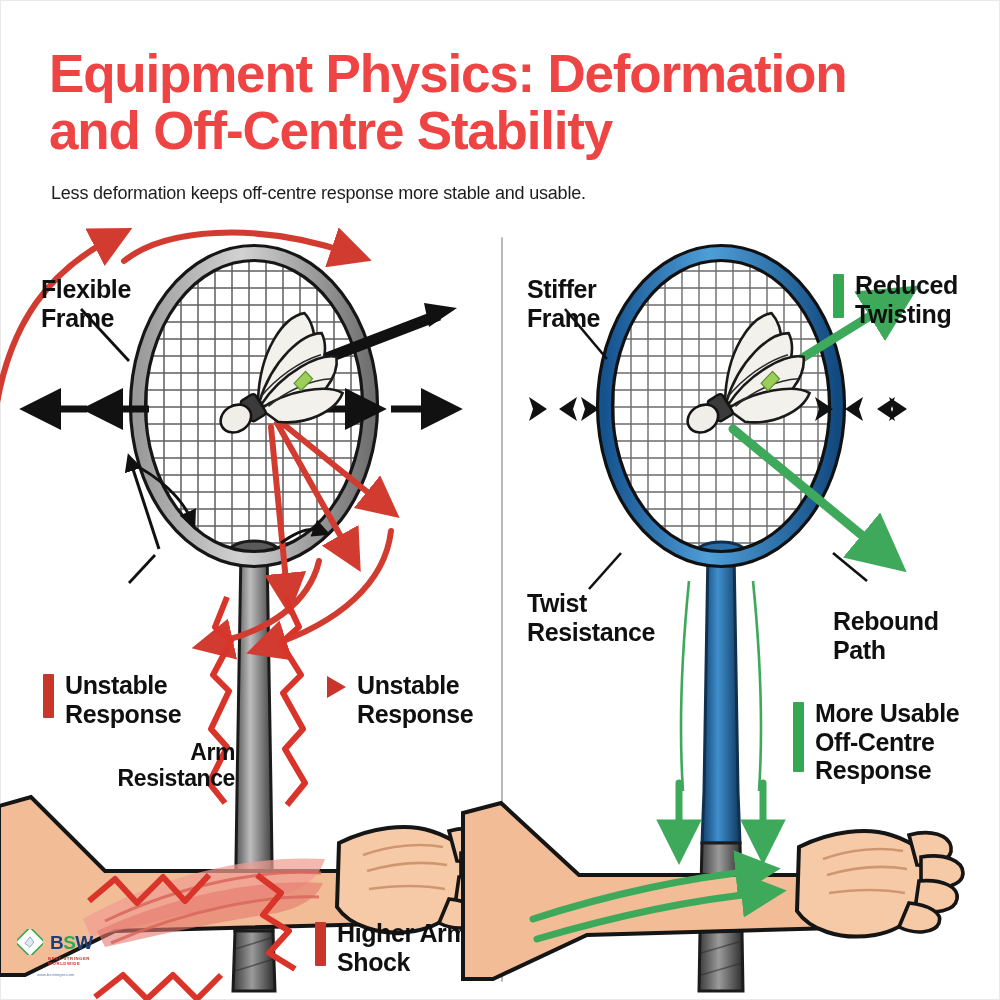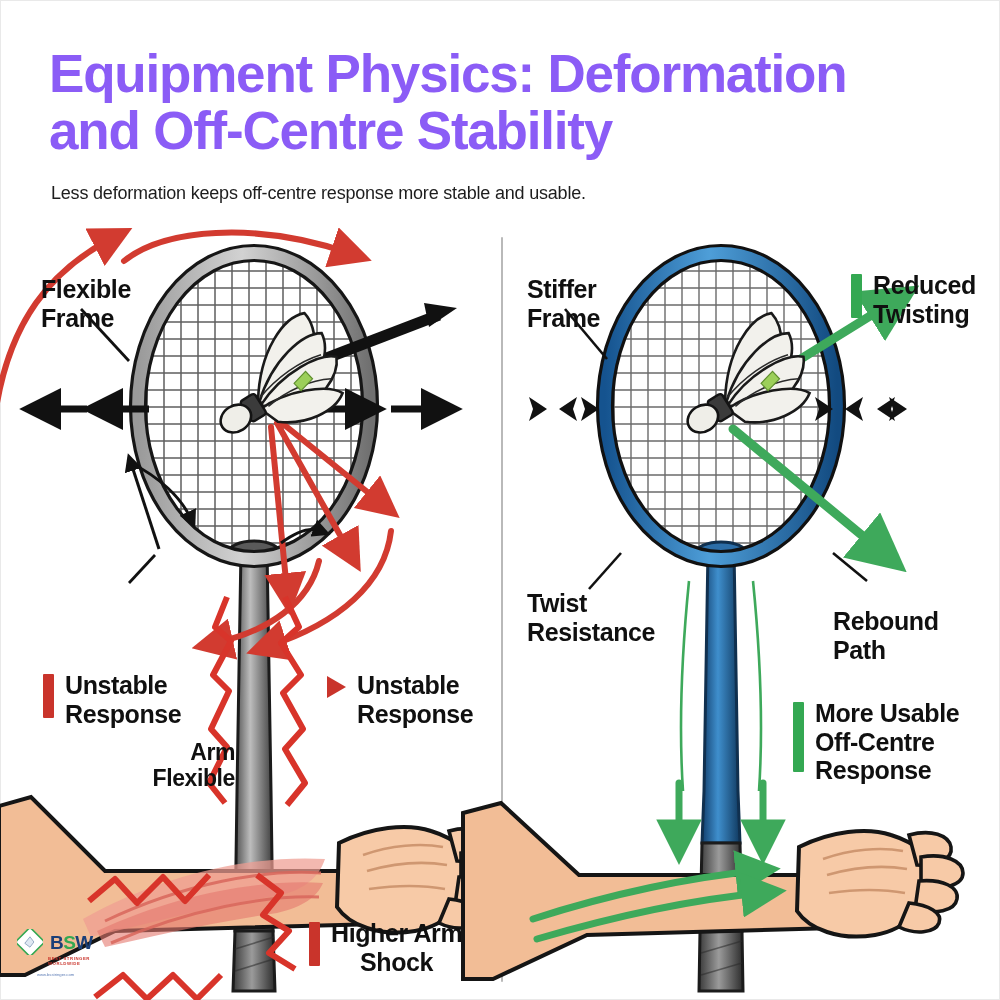--- a/index.html
+++ b/index.html
@@ -4,21 +4,21 @@
 <style>
   html,body{margin:0;padding:0;background:#ffffff;}
   body{width:1000px;height:1000px;overflow:hidden;
        font-family:"Liberation Sans","DejaVu Sans",sans-serif;}
   #canvas{position:relative;width:1000px;height:1000px;background:#fff;
           border:1px solid #e9e9e9;box-sizing:border-box;}
 
   
   .title{position:absolute;left:48px;top:44px;width:910px;
          font-size:53px;line-height:1.08;font-weight:700;letter-spacing:-1.2px;
-         color:#8b5cf6;}
+         color:#ef4444;}
   .subtitle{position:absolute;left:50px;top:182px;width:920px;
             font-size:18px;line-height:1.2;font-weight:400;color:#1d1d1d;
             letter-spacing:-0.2px;}
 
   
   .divider{position:absolute;left:500px;top:236px;width:2px;height:745px;
            background:#b9b9b9;border-radius:2px;}
   .panel{position:absolute;top:230px;height:760px;}
   #panel-left{left:18px;width:482px;}
   #panel-right{left:502px;width:480px;}
@@ -242,23 +242,23 @@
 Response</span>
       </div>
 
       <div class="label lab-lg keyed" style="left:308px;top:412px;">
         <span class="tri"></span>
         <span>Unstable
 Response</span>
       </div>
 
       <div class="label lab-md" style="left:56px;top:508px;text-align:right;width:160px;">Arm
-Flexible</div>
-
-      <div class="label lab-lg keyed" style="left:290px;top:660px;text-align:center;">
+Resistance</div>
+
+      <div class="label lab-lg keyed" style="left:296px;top:660px;">
         <span class="bar bar-red bar-2"></span>
         <span>Higher Arm
 Shock</span>
       </div>
     </div>
   </div>
 
   <div class="panel" id="panel-right">
     <div class="stage">
 
@@ -398,21 +398,21 @@
           <g fill="none" stroke="#3ea95b" stroke-width="7" stroke-linecap="round">
             <path d="M30,688 C110,662 190,646 252,640" marker-end="url(#arrGrnR)"></path>
             <path d="M34,708 C116,684 196,668 258,662" marker-end="url(#arrGrnR)"></path>
           </g>
         </g>
       </svg>
 
       <div class="label lab-lg" style="left:24px;top:16px;">Stiffer
 Frame</div>
 
-      <div class="label lab-lg keyed" style="left:348px;top:12px;">
+      <div class="label lab-lg keyed" style="left:330px;top:12px;">
         <span class="bar bar-green bar-2"></span>
         <span>Reduced
 Twisting</span>
       </div>
 
       <div class="label lab-lg" style="left:24px;top:330px;">Twist
 Resistance</div>
 
       <div class="label lab-lg" style="left:330px;top:348px;">Rebound
 Path</div>

